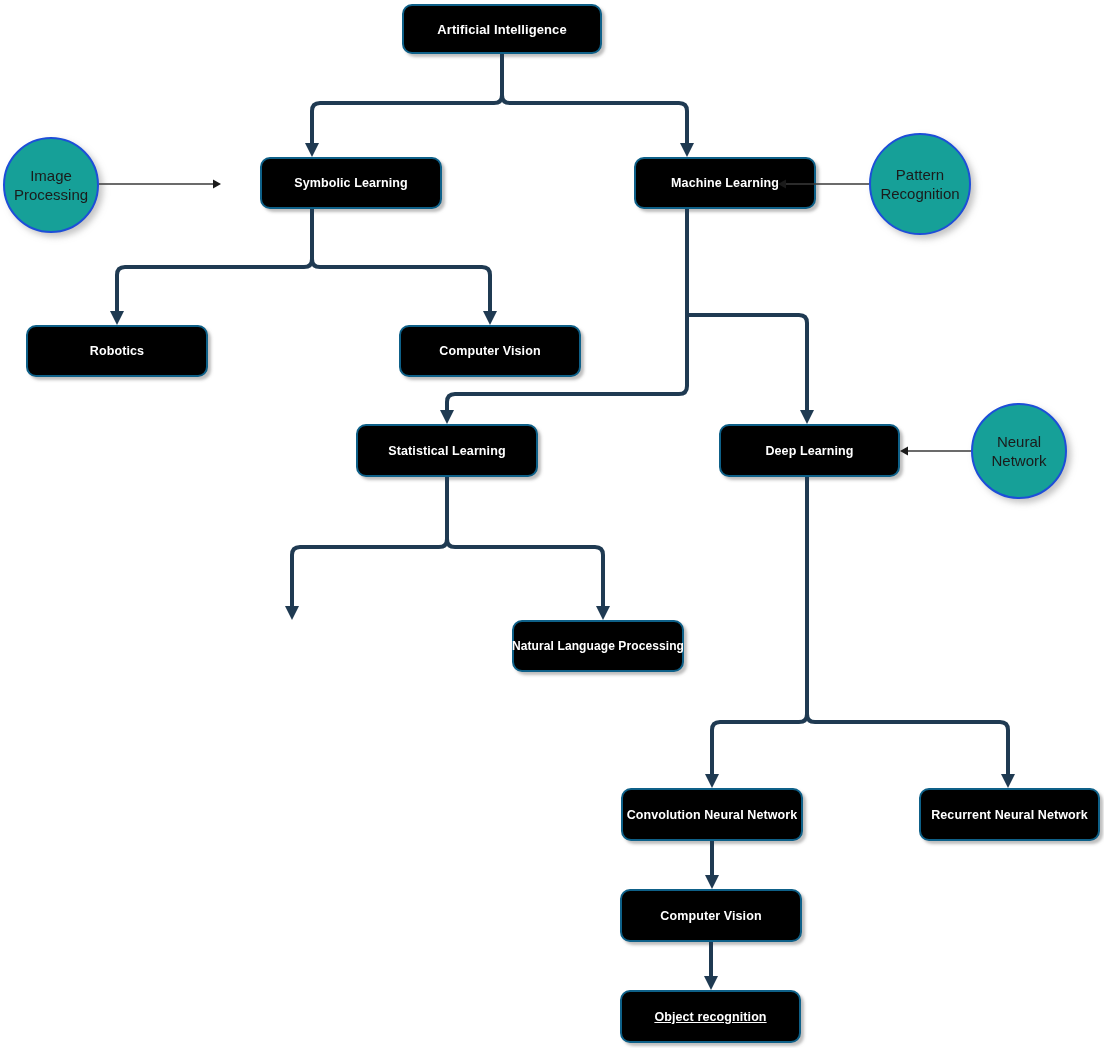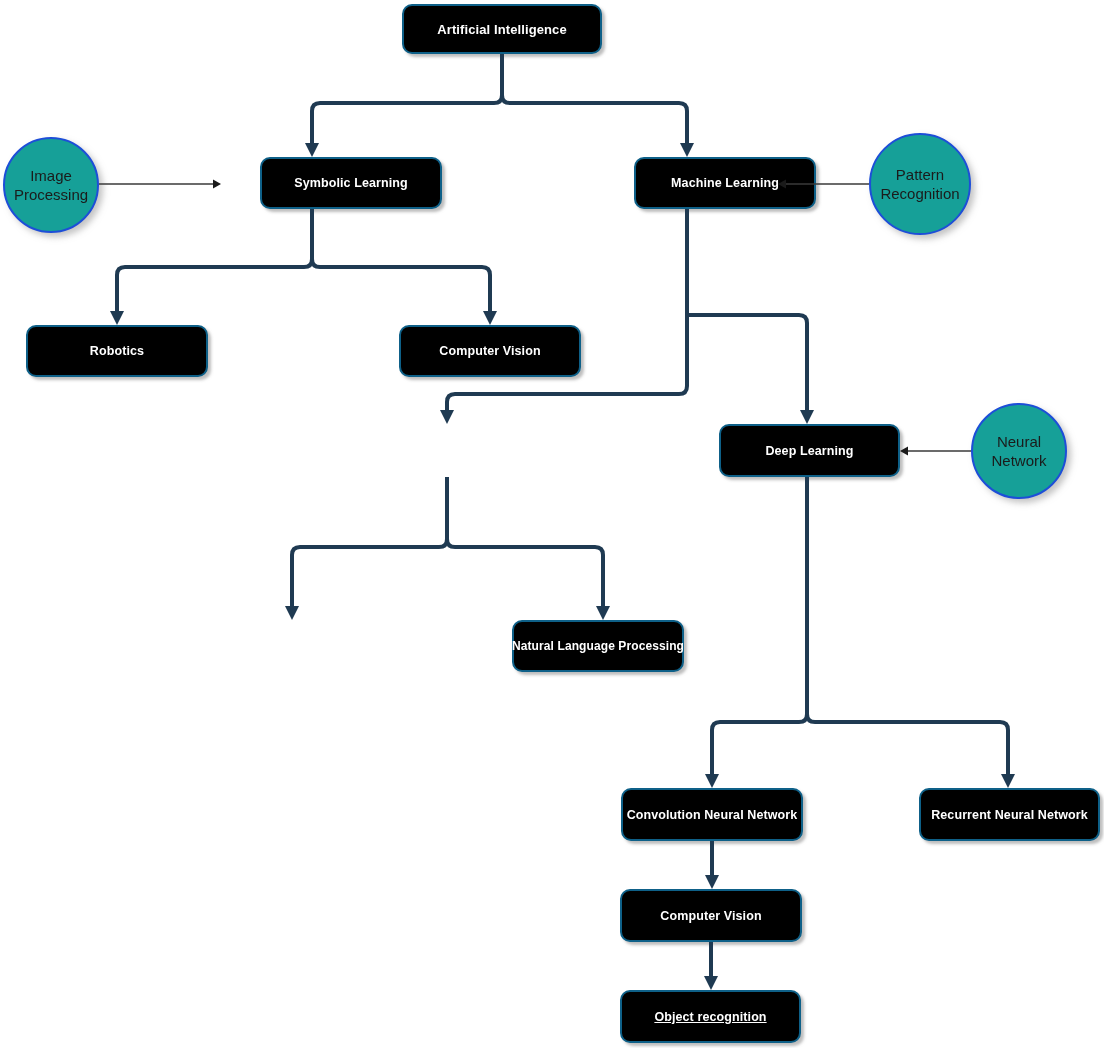--- a/index.html
+++ b/index.html
@@ -74,20 +74,21 @@
 </head>
 <body>
 
 <div class="stage">
 
   <div class="box" id="n-ai">Artificial Intelligence</div>
   <div class="box" id="n-sym">Symbolic Learning</div>
   <div class="box" id="n-ml">Machine Learning</div>
   <div class="box" id="n-rob">Robotics</div>
   <div class="box" id="n-cv1">Computer Vision</div>
+  <div class="box" id="n-stat">Statistical Learning</div>
   <div class="box" id="n-deep">Deep Learning</div>
   <div class="box" id="n-nlp">Natural Language Processing</div>
   <div class="box" id="n-cnn">Convolution Neural Network</div>
   <div class="box" id="n-rnn">Recurrent Neural Network</div>
   <div class="box" id="n-cv2">Computer Vision</div>
   <div class="box" id="n-obj">Object recognition</div>
 
   <div class="circle" id="a-ip">Image
 Processing</div>
   <div class="circle" id="a-pr">Pattern

